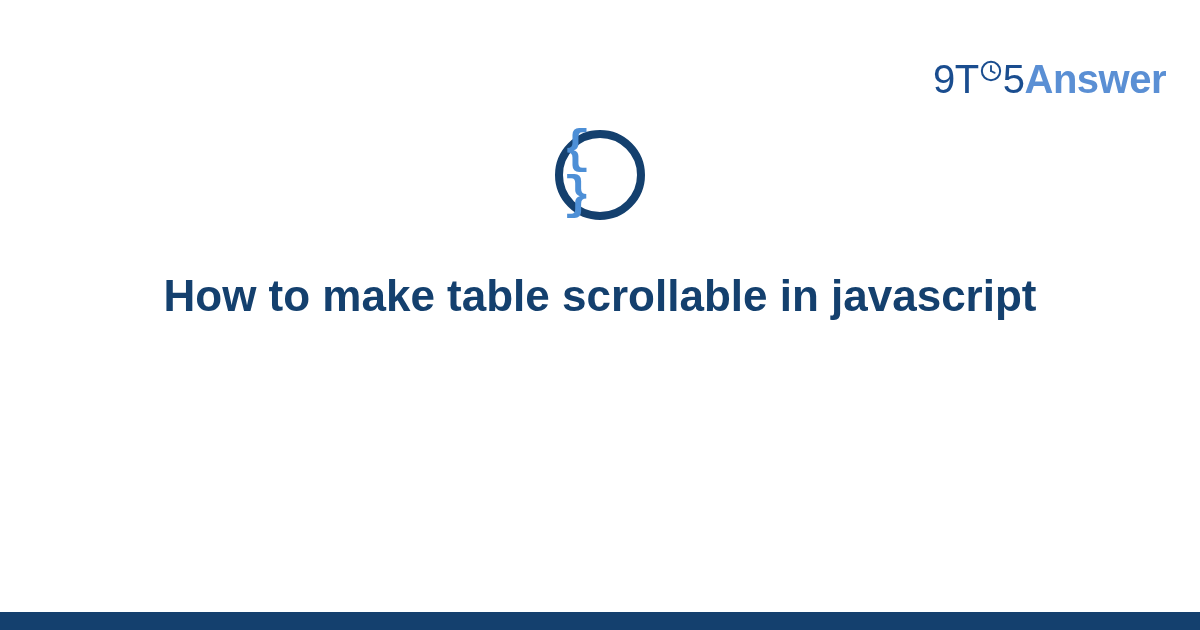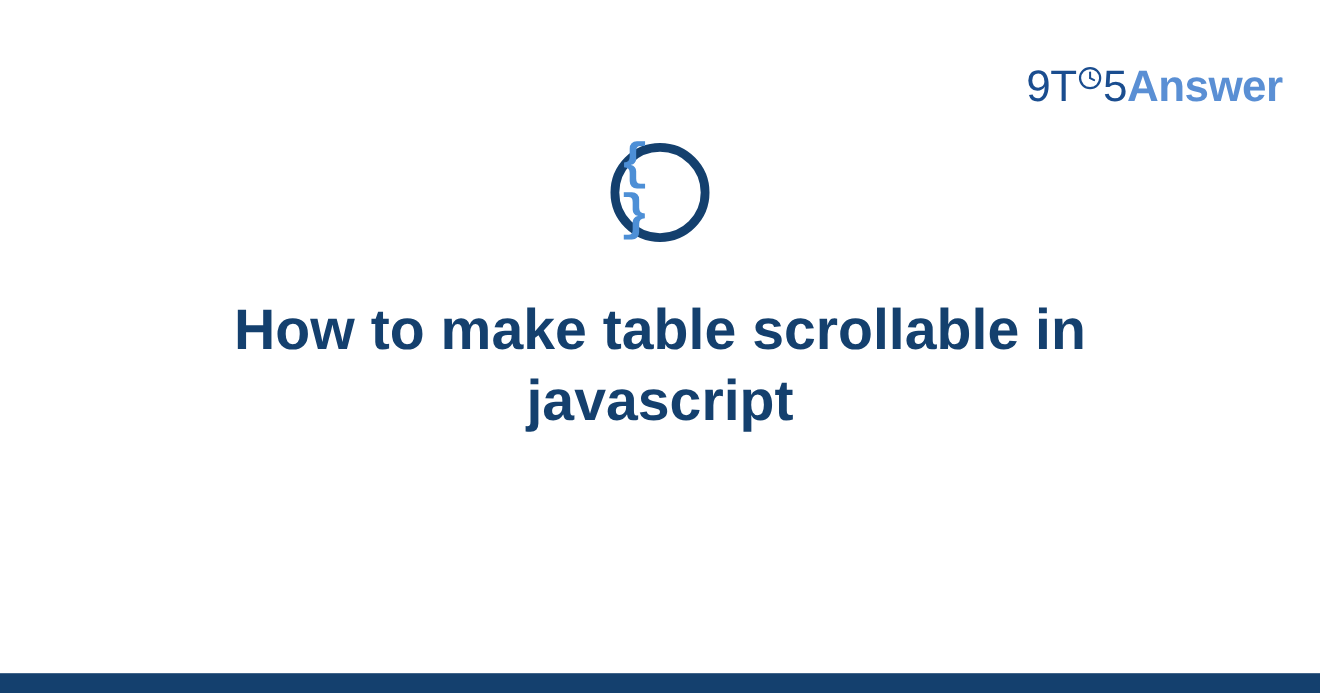--- a/index.html
+++ b/index.html
@@ -74,21 +74,21 @@
       font-size: 46px;
       font-weight: 700;
       font-family: "Courier New", monospace;
       letter-spacing: -2px;
       line-height: 1;
       position: relative;
       top: -2px;
     }
     .title {
       color: #14406e;
-      font-size: 52px;
+      font-size: 44px;
       font-weight: 700;
       text-align: center;
       line-height: 1.25;
       max-width: 950px;
       padding: 0 20px;
     }
     .bottom-bar {
       position: absolute;
       bottom: 0;
       left: 0;

